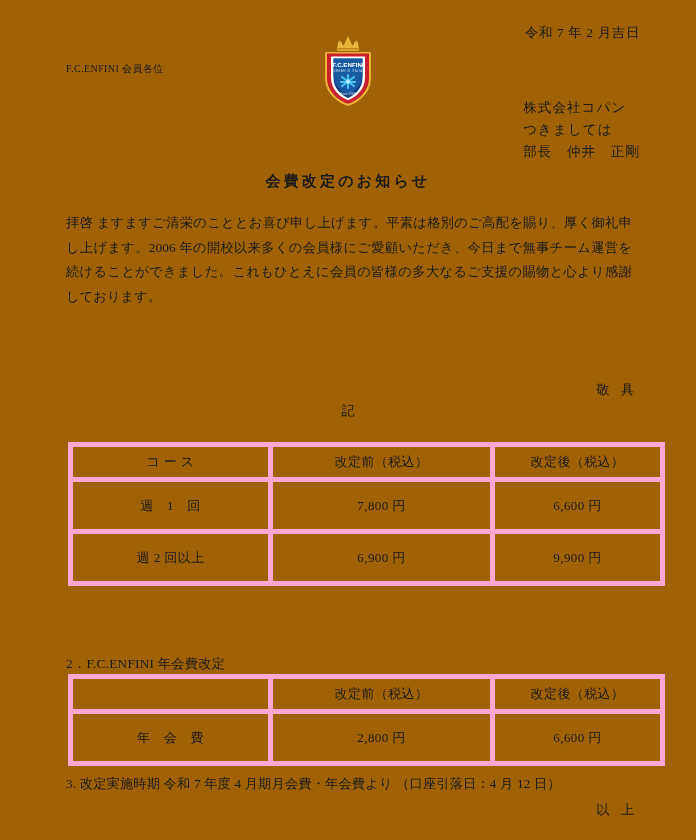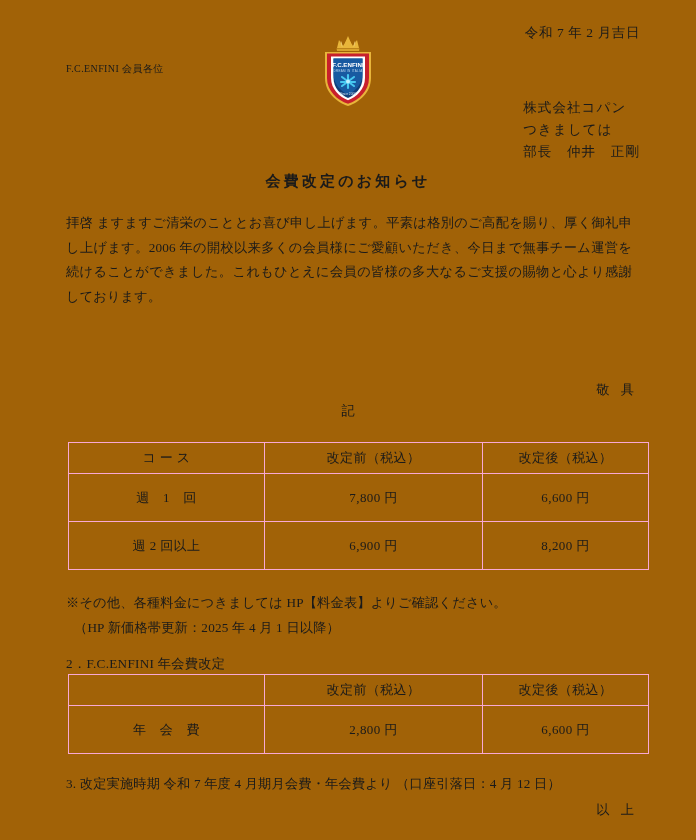--- a/index.html
+++ b/index.html
@@ -119,21 +119,21 @@
     position: absolute;
     left: 68px;
     width: 554px;
     border-collapse: collapse;
     table-layout: fixed;
     font-size: 13px;
   }
   #table1 { top: 442px; }
   #table2 { top: 674px; }
   .fee-table td, .fee-table th {
-    border: 1px solid #f9a8d4;
+    border: 5px solid #f9a8d4;
     text-align: center;
     font-weight: normal;
     padding: 0 4px;
     letter-spacing: 0.4px;
   }
   .fee-table .head-row td { height: 30px; }
   .fee-table .data-row td { height: 47px; }
   .col-course { width: 187px; }
   .col-before { width: 209px; }
   .col-after  { width: 157px; }
@@ -236,29 +236,25 @@
         <td class="col-after">改定後（税込）</td>
       </tr>
       <tr class="data-row">
         <td class="course-label-tight">週　1　回</td>
         <td>7,800 円</td>
         <td>6,600 円</td>
       </tr>
       <tr class="data-row">
         <td class="course-label-tight">週 2 回以上</td>
         <td>6,900 円</td>
-        <td>8,200 円</td>
+        <td>9,900 円</td>
       </tr>
     </tbody>
   </table>
 
-  <div class="notes">
-    <div>※その他、各種料金につきましては HP【料金表】よりご確認ください。</div>
-    <div class="note-2">（HP 新価格帯更新：2025 年 4 月 1 日以降）</div>
-  </div>
 
   <div class="section-head" id="sec2-head">2．F.C.ENFINI 年会費改定</div>
 
   <table class="fee-table" id="table2">
     <tbody>
       <tr class="head-row">
         <td class="col-course"></td>
         <td class="col-before">改定前（税込）</td>
         <td class="col-after">改定後（税込）</td>
       </tr>

